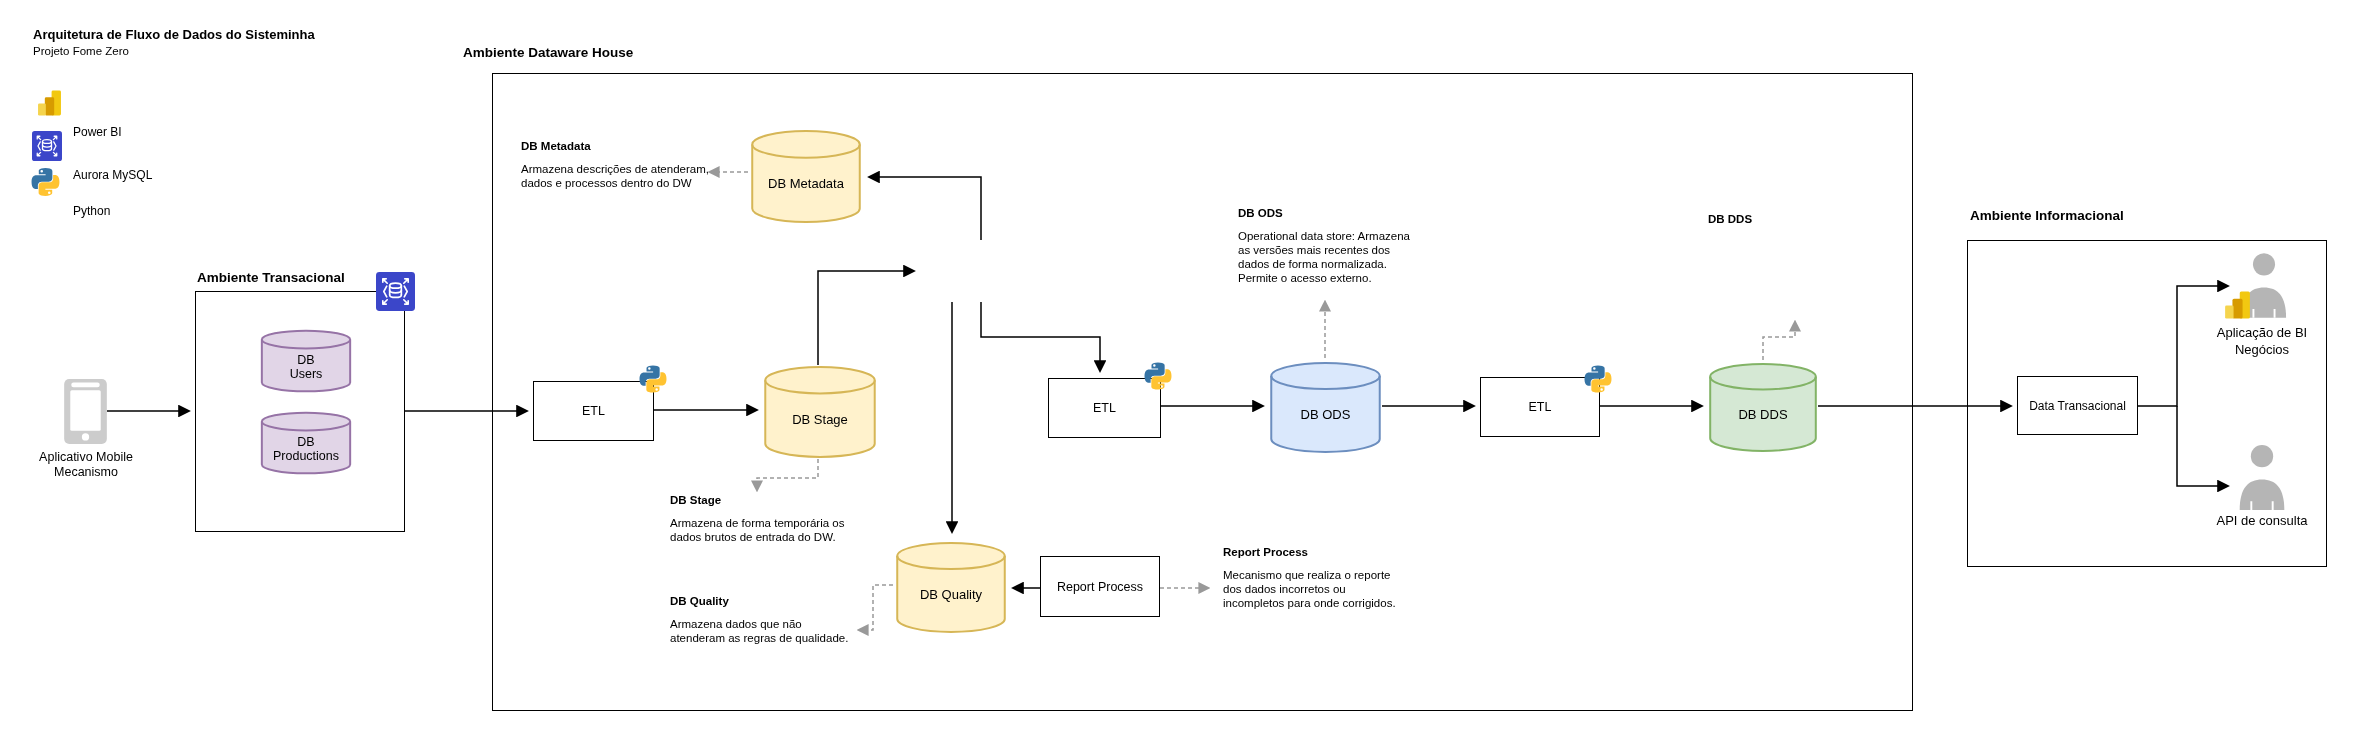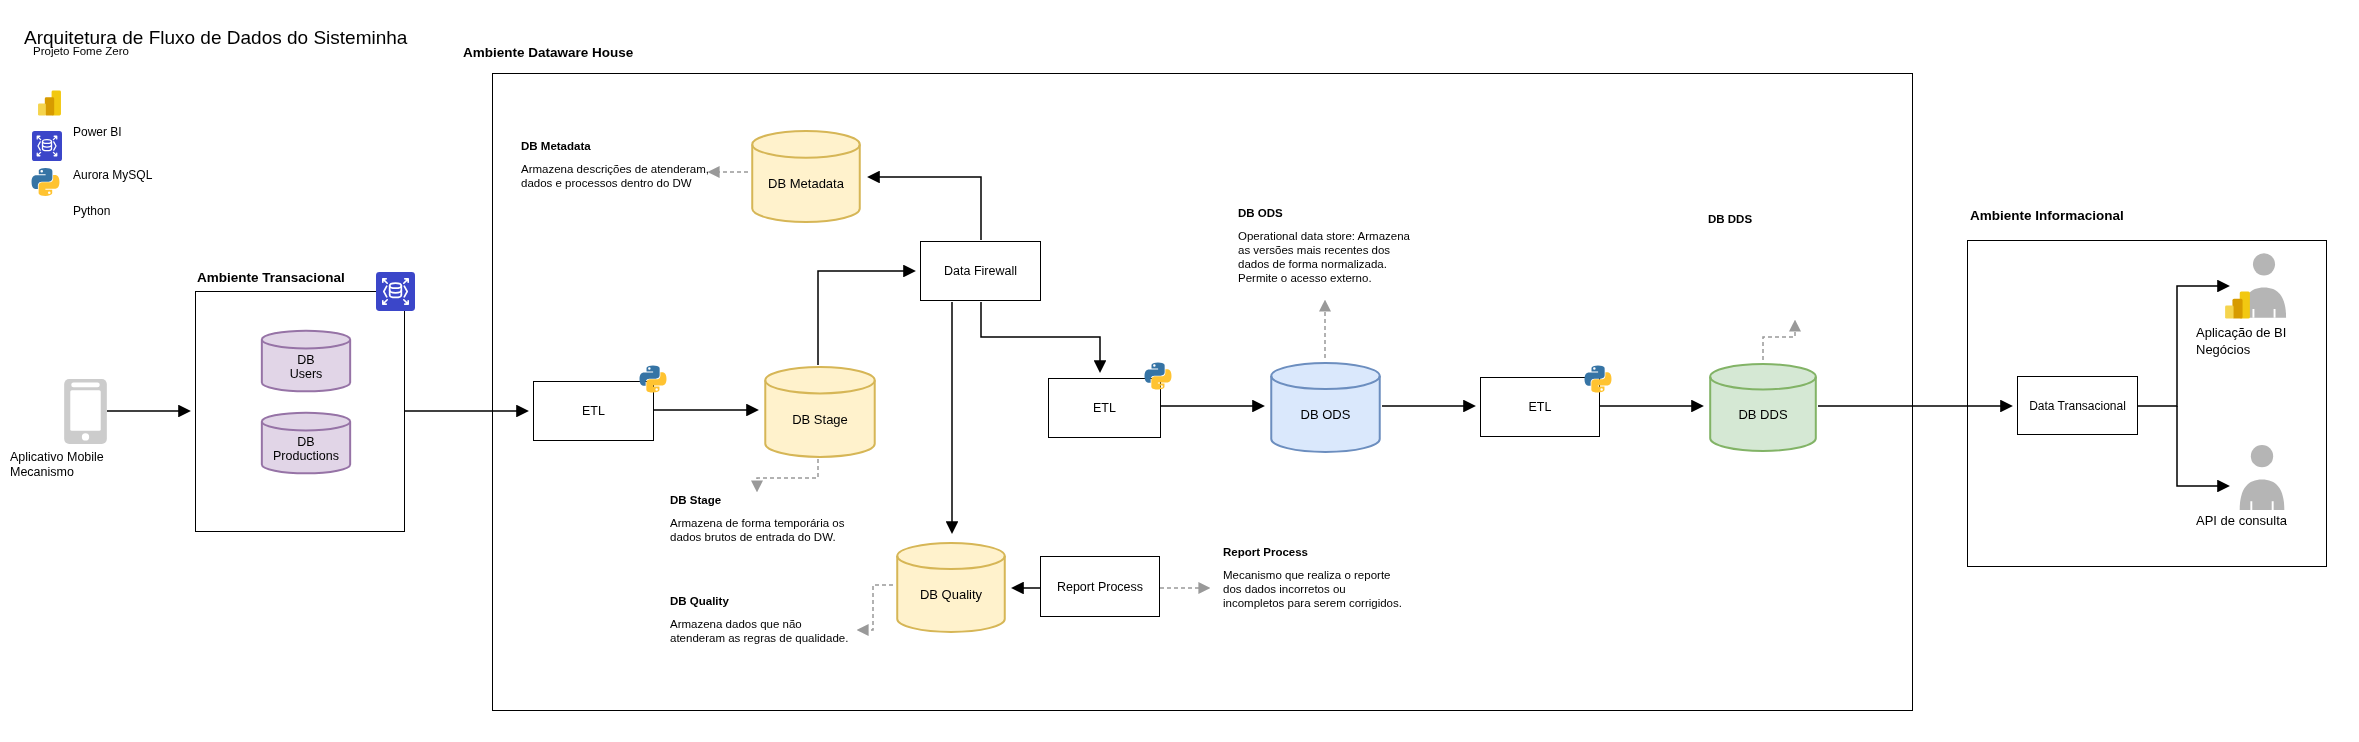--- a/index.html
+++ b/index.html
@@ -27,24 +27,24 @@
   .c-blue .lip{fill:none;stroke:#6C8EBF;}
   .c-green .body{fill:#D5E8D4;stroke:#82B366;}
   .c-green .lip{fill:none;stroke:#82B366;}
   .c-purple .body{fill:#E1D5E7;stroke:#9673A6;}
   .c-purple .lip{fill:none;stroke:#9673A6;}
   .cyl path{stroke-width:2;vector-effect:non-scaling-stroke;}
   .note{position:absolute;font-size:11.5px;line-height:14px;}
   .note-title{font-weight:bold;margin-bottom:9px;}
   .note-body{white-space:pre-line;}
   .prelines{white-space:pre-line;}
-  .freelbl{position:absolute;font-size:12.5px;line-height:15px;}
+  .freelbl{position:absolute;text-align:center;font-size:12.5px;line-height:15px;}
   .icon{position:absolute;}
   .icon svg{display:block;width:100%;height:100%;}
-  .page-title{position:absolute;left:24px;top:27px;font-weight:normal;font-size:19px;white-space:nowrap;}
+  .page-title{position:absolute;left:33px;top:27px;font-weight:bold;font-size:13px;white-space:nowrap;}
   .page-subtitle{position:absolute;left:33px;top:45px;font-size:11.5px;white-space:nowrap;}
   .legend-label{position:absolute;font-size:12px;white-space:nowrap;margin-top:28px;}
 </style>
 </head>
 <body>
 
 <div id="canvas">
 
   <svg id="wires" viewBox="0 0 2359 742">
     <defs>
@@ -179,23 +179,20 @@
       <path class="lip" d="M2 13 C2 19.6 23.5 25 50 25 C76.5 25 98 19.6 98 13"></path>
     </svg>
     <span class="lbl">DB Metadata</span>
   </div>
   <div class="note" style="left:521px;top:139px;width:195px">
     <div class="note-title">DB Metadata</div>
     <div class="note-body">Armazena descrições de atenderam,
 dados e processos dentro do DW</div>
   </div>
 
-  <div class="node" style="left:920px;top:241px;width:121px;height:60px">
-    <span>Data Firewall</span>
-  </div>
 
   <div class="node" style="left:533px;top:381px;width:121px;height:60px">
     <span>ETL</span>
   </div>
   <div class="icon" style="left:638px;top:363px;width:30px;height:32px">
     <svg viewBox="0 0 110 110">
       <path fill="#3674A5" d="M54.9 5.5c-25.3 0-23.7 11-23.7 11l.1 11.4h24.1v3.4H21.7S5.5 29.5 5.5 55s14.1 24.6 14.1 24.6h8.4V67.8s-.5-14.1 13.9-14.1h24s13.5.2 13.5-13V16.9S81.4 5.5 54.9 5.5zM41.6 12.2a4.6 4.6 0 1 1 0 9.2 4.6 4.6 0 0 1 0-9.2z"></path>
       <path fill="#FFC331" d="M55.1 104.5c25.3 0 23.7-11 23.7-11l-.1-11.4H54.6v-3.4h33.7s16.2 1.8 16.2-23.7-14.1-24.6-14.1-24.6H82v11.8s.5 14.1-13.9 14.1h-24s-13.5-.2-13.5 13v23.8s-2 11.4 24.5 11.4zm13.3-6.7a4.6 4.6 0 1 1 0-9.2 4.6 4.6 0 0 1 0 9.2z"></path>
     </svg>
   </div>
@@ -272,21 +269,21 @@
 atenderam as regras de qualidade.</div>
   </div>
 
   <div class="node" style="left:1040px;top:556px;width:120px;height:61px">
     <span>Report Process</span>
   </div>
   <div class="note" style="left:1223px;top:545px;width:215px">
     <div class="note-title">Report Process</div>
     <div class="note-body">Mecanismo que realiza o reporte
 dos dados incorretos ou
-incompletos para serem corrigidos.</div>
+incompletos para onde corrigidos.</div>
   </div>
 
   <div class="sec-label" style="left:1970px;top:208px">Ambiente Informacional</div>
   <div class="frame" style="left:1967px;top:240px;width:360px;height:327px"></div>
 
   <div class="node" style="left:2017px;top:376px;width:121px;height:59px;font-size:12px">
     <span>Data Transacional</span>
   </div>
 
   <div class="icon" style="left:2240px;top:250px;width:48px;height:70px">

